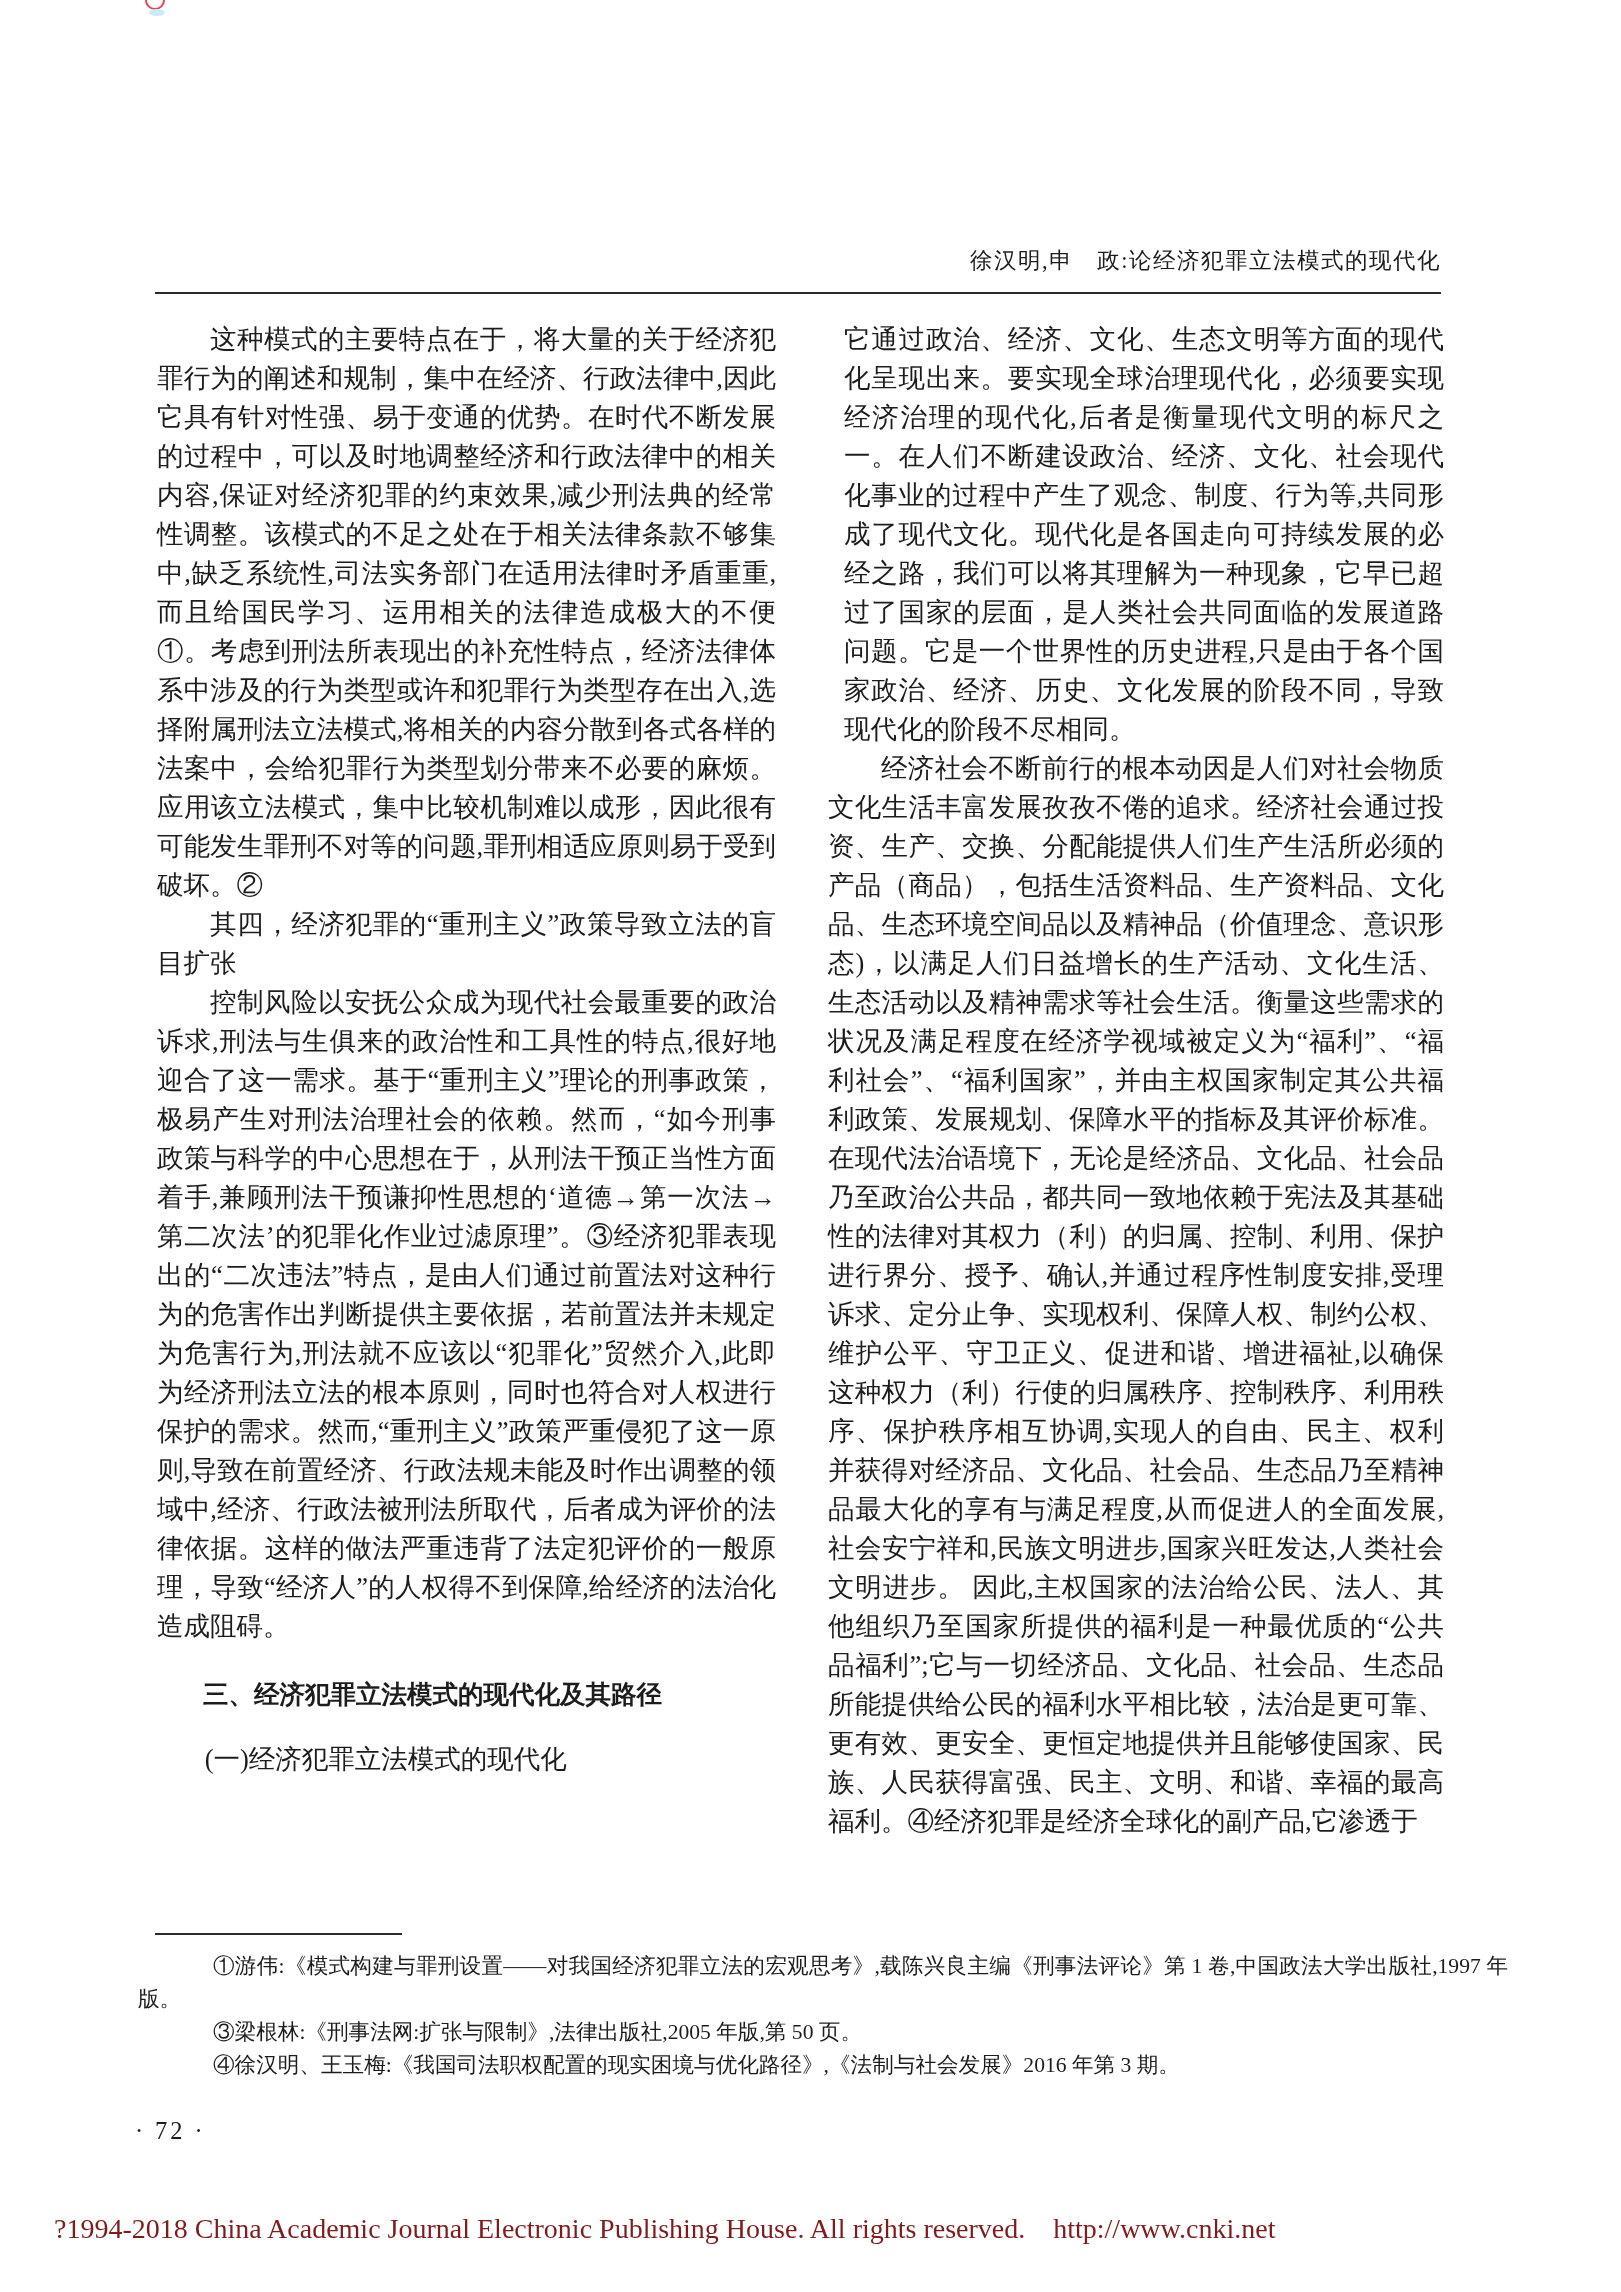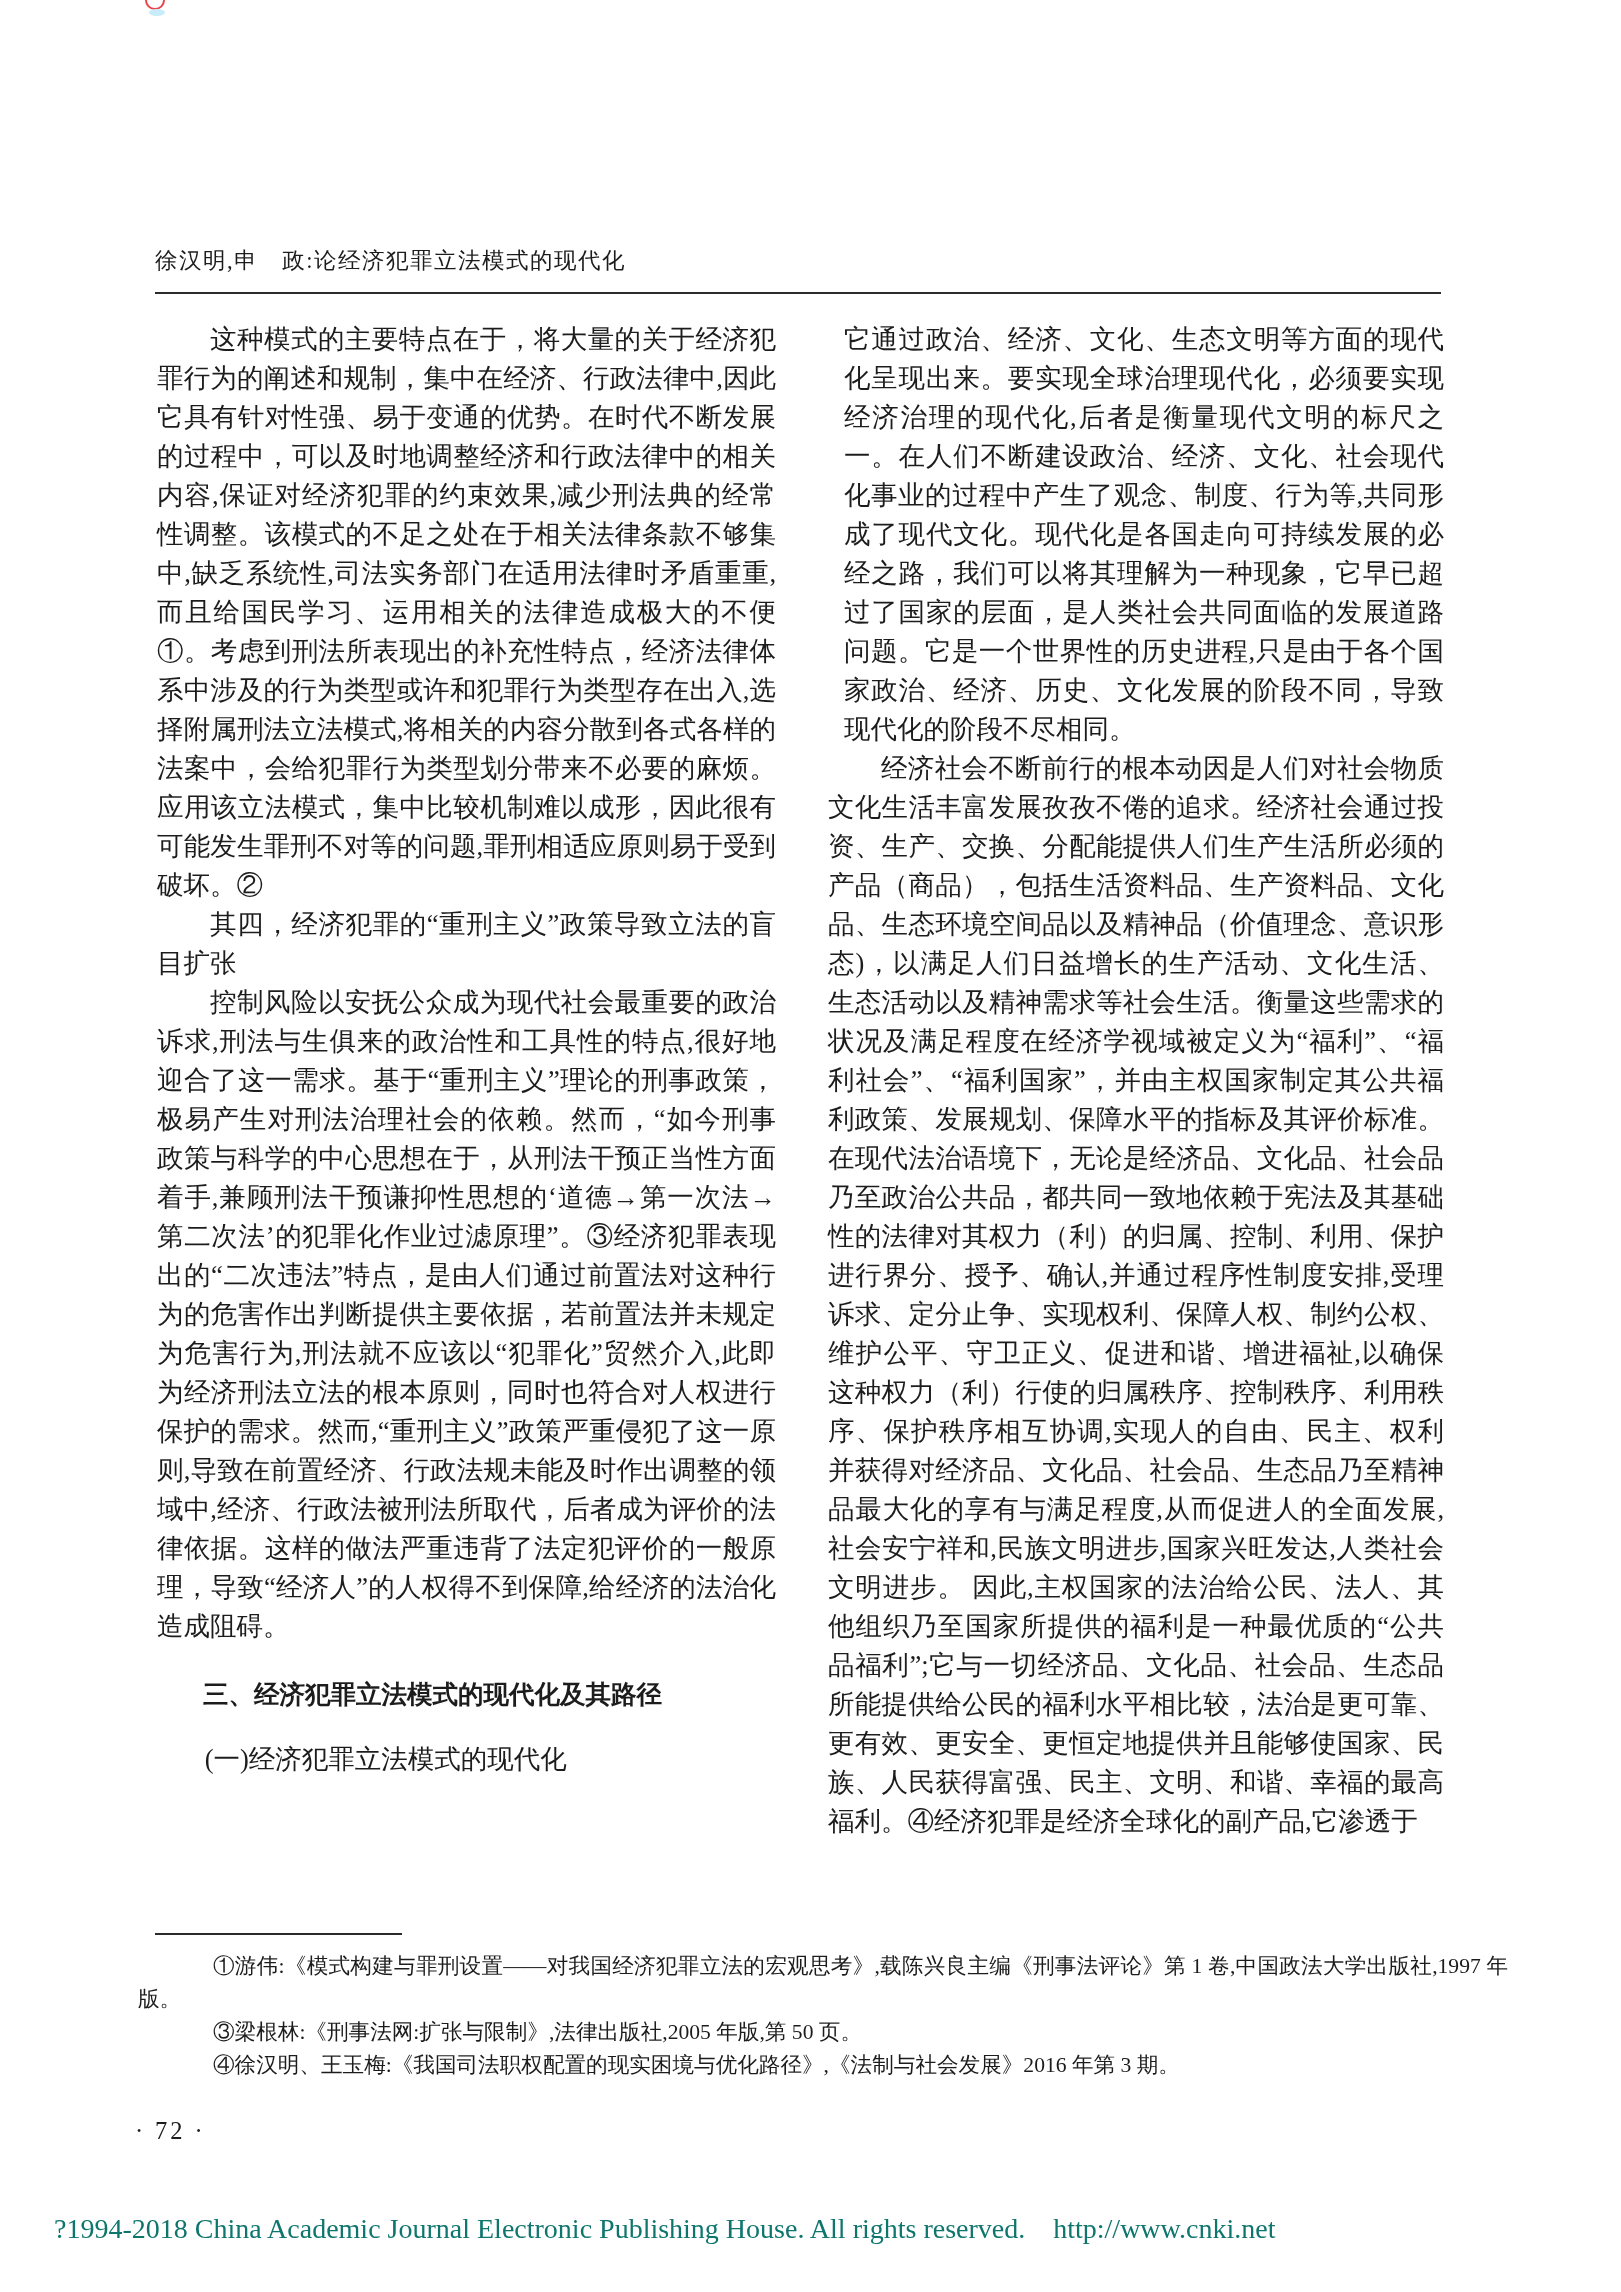--- a/index.html
+++ b/index.html
@@ -6,21 +6,21 @@
   body {
     width:1621px; height:2293px;
     background:#ffffff;
     position:relative;
     overflow:hidden;
     font-family:"Liberation Serif","DejaVu Serif",serif;
     color:#1c1c1c;
   }
   .header-title {
     position:absolute; top:245px; left:155px; width:1286px;
-    text-align:left; font-size:22.5px; letter-spacing:1.5px;
+    text-align:right; font-size:22.5px; letter-spacing:1.5px;
   }
   .header-rule {
     position:absolute; top:292px; left:155px; width:1286px; height:2px;
     background:#2b2b2b;
   }
   .col {
     position:absolute; top:320px;
     font-size:26.5px; line-height:39px;
     text-align:justify;
   }
@@ -42,21 +42,21 @@
     position:absolute; top:1950px; left:138px; width:1370px;
     font-size:21.6px; line-height:33px;
   }
   .footnotes p { margin:0; text-indent:75px; text-align:justify; }
   .page-number {
     position:absolute; top:2117px; left:135px;
     font-size:24.5px; letter-spacing:2.9px;
   }
   .watermark {
     position:absolute; top:2213px; left:54px;
-    font-size:28px; color:#0f766e; white-space:pre;
+    font-size:28px; color:#7f1d1d; white-space:pre;
     font-family:"Liberation Serif","DejaVu Serif",serif;
   }
   .artifact-red {
     position:absolute; left:145px; top:-9.8px; width:15.7px; height:15.7px;
     border:2.9px solid #e8474b; border-radius:50%;
     background:transparent;
   }
   .artifact-cyan {
     position:absolute; left:149px; top:8.8px; width:15.7px; height:6.9px;
     background:#c9ecfa; border-radius:50%;

